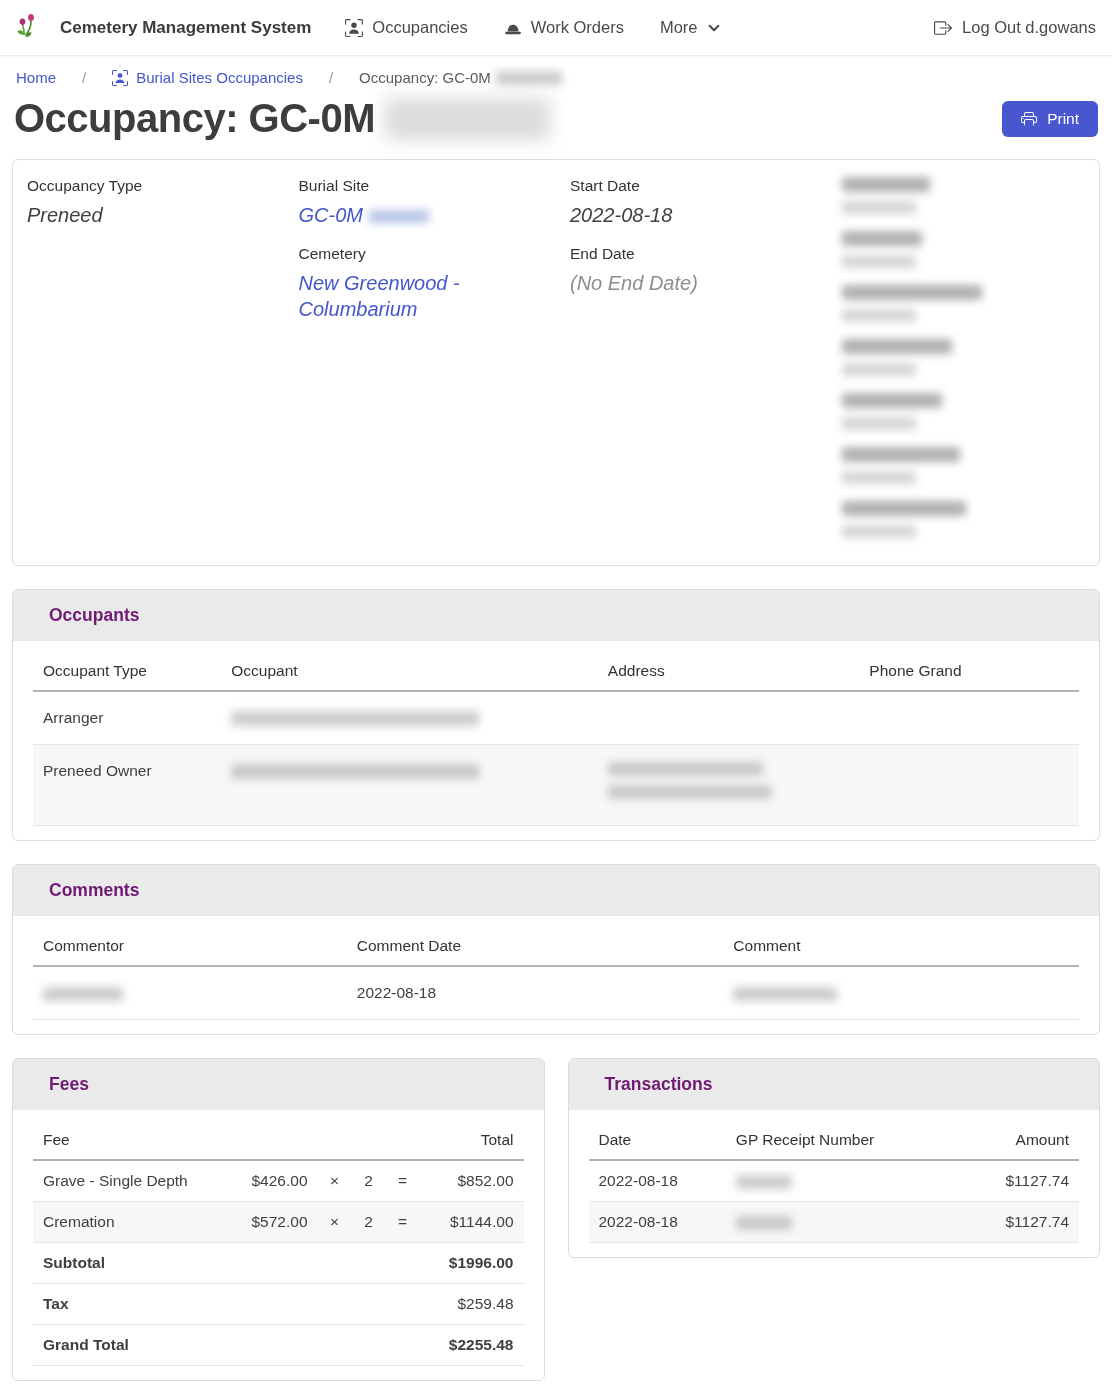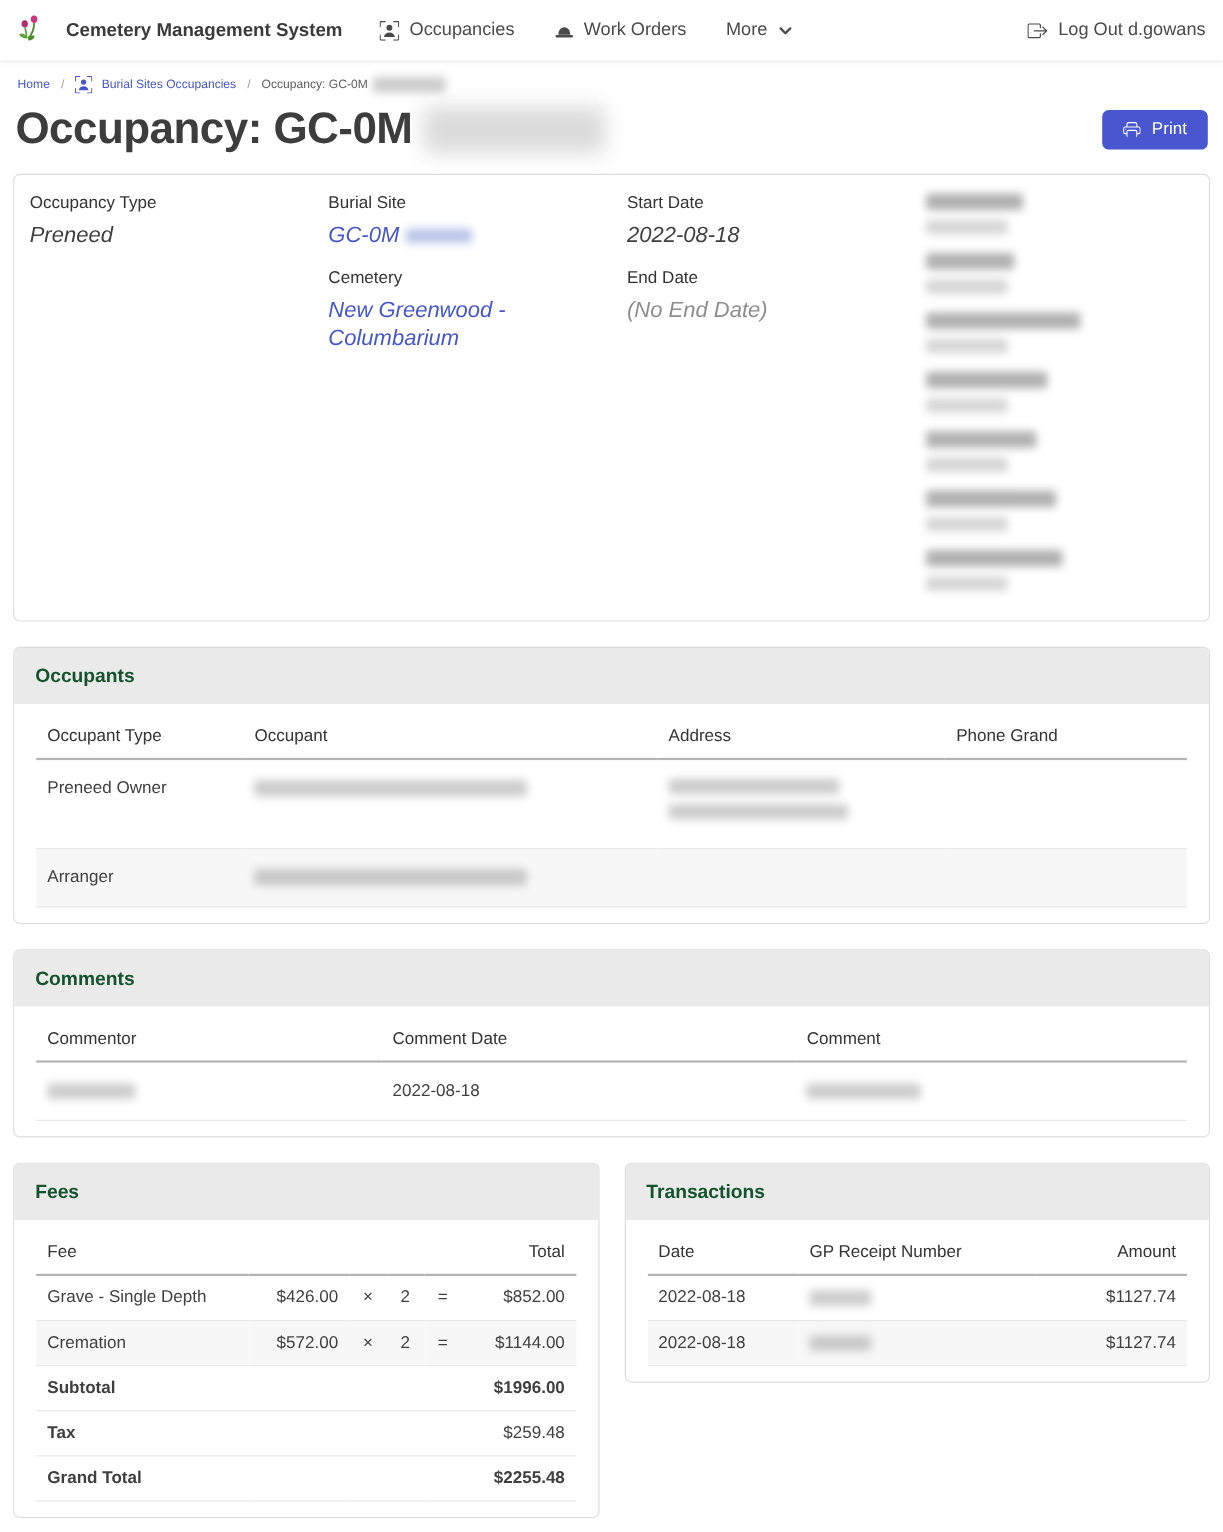--- a/index.html
+++ b/index.html
@@ -18,37 +18,37 @@
             box-shadow:0 1px 3px rgba(0,0,0,.06); }
   .brand { display:flex; align-items:center; gap:18px; margin-right:34px; cursor:pointer; }
   .brand-text { font-weight:700; font-size:17px; color:#3a3a3a; }
   .nav-item { display:flex; align-items:center; gap:9px; margin-right:36px;
               color:#4a4a4a; font-size:16.5px; cursor:pointer; }
   .nav-item svg { color:#4a4a4a; }
   .spacer { flex:1; }
   .logout { display:flex; align-items:center; gap:10px; color:#4a4a4a; font-size:16.5px; cursor:pointer; }
 
   
-  .breadcrumb { display:flex; align-items:center; gap:10px; padding:13px 16px 2px; font-size:11px; }
+  .breadcrumb { display:flex; align-items:center; gap:26px; padding:13px 16px 2px; font-size:15px; }
   .crumb-link { color:#4456cb; display:flex; align-items:center; gap:8px; cursor:pointer; }
   .crumb-sep { color:#9a9a9a; }
   .crumb-current { color:#5c5c5c; display:flex; align-items:center; gap:5px; }
 
   
   .page-head { display:flex; justify-content:space-between; align-items:center; padding:8px 14px 18px; }
   .page-title { display:flex; align-items:center; font-size:40px; font-weight:600; color:#3d3d3d;
                 letter-spacing:-.5px; margin:0; }
   .btn-print { display:flex; align-items:center; gap:10px; background:#4857d0; color:#fff;
                border:none; border-radius:6px; padding:9px 19px; font-size:15.5px;
                font-family:inherit; cursor:pointer; }
 
   
   .card { border:1px solid #dcdcdc; border-radius:6px; background:#fff; margin:0 12px 23px; }
-  .card-header { background:#eaeaea; padding:15px 19px; font-size:17.5px; font-weight:700;
-                 color:#14532d; border-radius:5px 5px 0 0; }
+  .card-header { background:#eaeaea; padding:15px 36px; font-size:17.5px; font-weight:700;
+                 color:#701a75; border-radius:5px 5px 0 0; }
   .card-body { padding:8px 20px 14px; }
 
   
   .detail-grid { display:grid; grid-template-columns:repeat(4,1fr); padding:17px 0 10px; }
   .detail-col { padding:0 14px; }
   .fgroup { margin-bottom:17px; }
   .flabel { font-weight:400; font-size:15.5px; color:#333; margin-bottom:7px; }
   .fvalue { font-size:20px; color:#3f3f3f; line-height:1.3;font-style:italic; }
   .muted { color:#8d8d8d; }
   .detail-link { color:#4456cb; cursor:pointer; }
@@ -259,34 +259,34 @@
       <thead>
         <tr>
           <th>Occupant Type</th>
           <th>Occupant</th>
           <th>Address</th>
           <th>Phone Grand</th>
         </tr>
       </thead>
       <tbody class="striped">
         <tr>
+          <td>Arranger</td>
+          <td><span class="redacted" style="width:248px;height:15px;"></span></td>
+          <td></td>
+          <td></td>
+        </tr>
+        <tr>
           <td>Preneed Owner</td>
           <td><span class="redacted" style="width:248px;height:15px;"></span></td>
           <td>
             <span class="addr-lines">
               <span class="redacted" style="width:155px;"></span>
               <span class="redacted" style="width:163px;"></span>
             </span>
           </td>
-          <td></td>
-        </tr>
-        <tr>
-          <td>Arranger</td>
-          <td><span class="redacted" style="width:248px;height:15px;"></span></td>
-          <td></td>
           <td></td>
         </tr>
       </tbody>
     </table>
   </div>
 </div>
 
 <div class="card">
   <div class="card-header">Comments</div>
   <div class="card-body">

